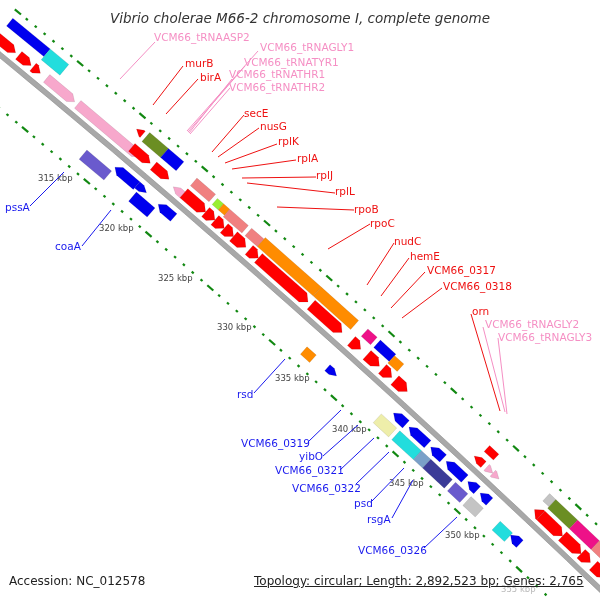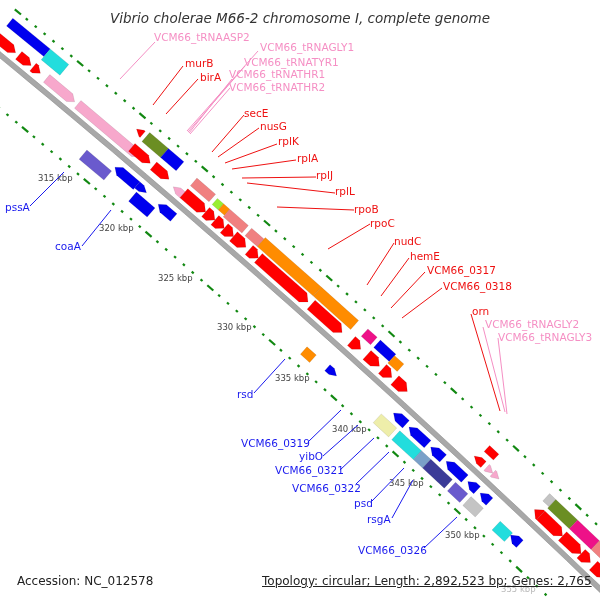--- a/index.html
+++ b/index.html
@@ -1,21 +1,21 @@
 <!DOCTYPE html>
 <html><head>
 <meta charset="utf-8">
 <style>
   html, body { margin:0; padding:0; background:#ffffff; }
   body { width:600px; height:600px; overflow:hidden; position:relative; font-family:"DejaVu Sans", sans-serif; }
   #map { position:absolute; left:0; top:0; width:600px; height:600px; }
   .title { font-family:"DejaVu Sans", sans-serif; font-style:italic; font-size:13.5px; fill:#333; }
   .lbl { font-family:"DejaVu Sans", sans-serif; font-size:10.5px; }
   .tick { font-family:"DejaVu Sans", sans-serif; font-size:8.5px; fill:#444; }
-  .footer { position:absolute; top:574px; font-family:"DejaVu Sans", sans-serif; font-size:12px; color:#222;margin-left:8px; }
+  .footer { position:absolute; top:574px; font-family:"DejaVu Sans", sans-serif; font-size:12px; color:#222; }
 </style>
 </head>
 <body>
 
 <svg id="map" viewBox="0 0 600 600" xmlns="http://www.w3.org/2000/svg">
   <defs>
     <linearGradient id="bbGrad" x1="0" y1="0" x2="0" y2="1">
       <stop offset="0" stop-color="#d8d8d8"></stop>
       <stop offset="0.5" stop-color="#9a9a9a"></stop>
       <stop offset="1" stop-color="#7a7a7a"></stop>

